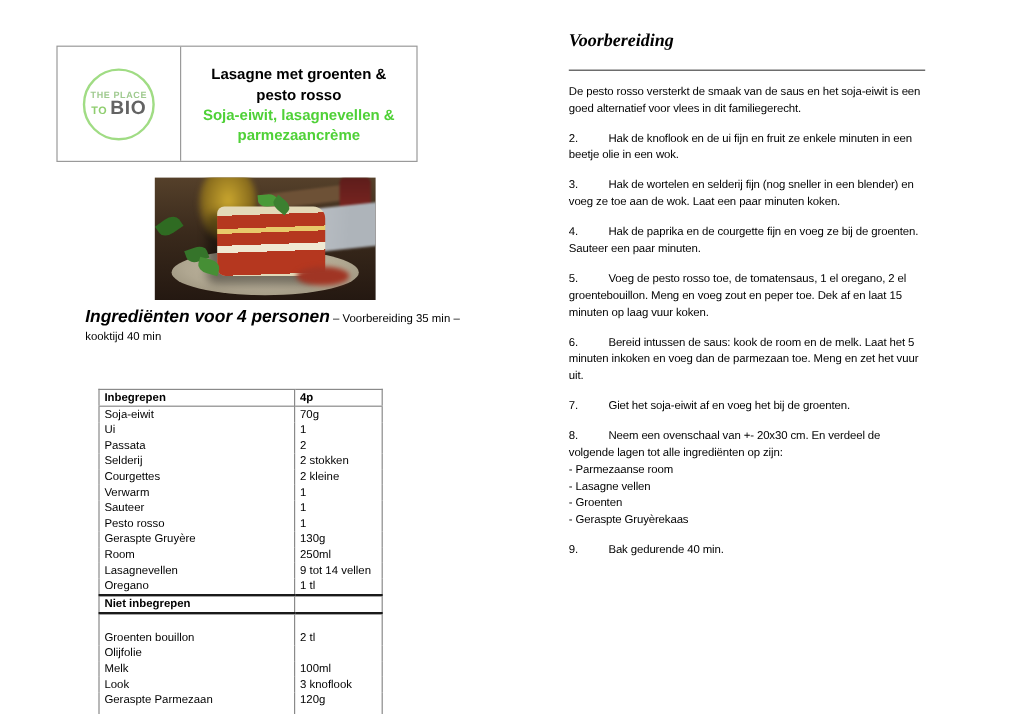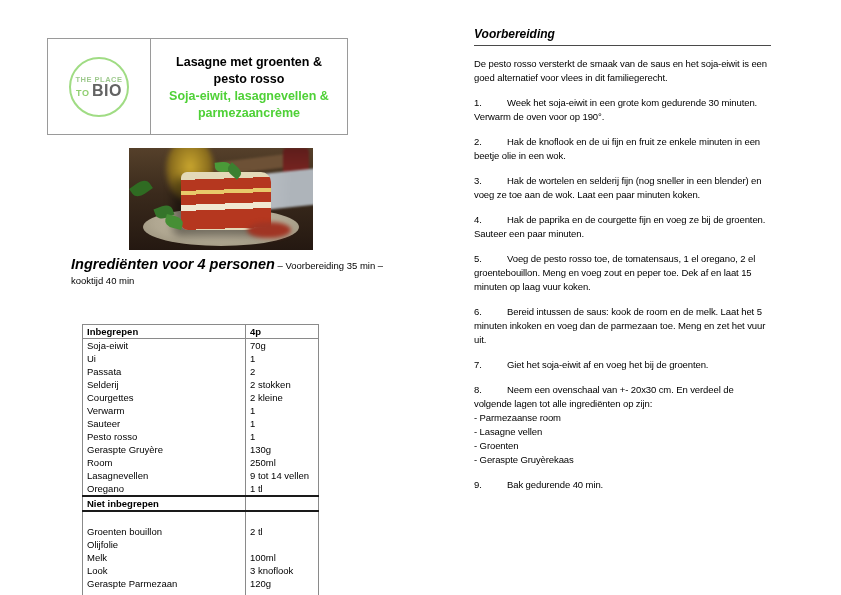--- a/index.html
+++ b/index.html
@@ -63,22 +63,22 @@
                 white-space:nowrap;}
   .ing-table td:first-child{border-right:1px solid #8a8a8a;}
   .ing-table tr.head-row td{font-weight:bold;border-bottom:1px solid #8a8a8a;}
   .ing-table tr.section-row td{font-weight:bold;border-top:2px solid #1a1a1a;
                 border-bottom:2px solid #1a1a1a;}
   .ing-table tr.filler td{height:10px;}
 
   
   .prep{position:absolute;left:474px;top:27px;width:297px;font-size:9.5px;
         line-height:14px;letter-spacing:-0.1px;}
-  .prep-heading{font-style:italic;font-weight:bold;font-size:12px;line-height:15px;
-        letter-spacing:0;padding-bottom:3px;border-bottom:1px solid #4a4a4a;margin-bottom:11px;}
+  .prep-heading{font-style:italic;font-weight:bold;font-size:15px;line-height:15px;
+        letter-spacing:0;padding-bottom:16px;border-bottom:1px solid #4a4a4a;margin-bottom:11px;font-family:Liberation Serif, serif;}
   .intro{margin:0 0 11px 0;}
   .step{margin:0 0 11px 0;}
   .step .num{display:inline-block;width:33px;}
   .sub-line{margin:0;}
 </style>
 </head>
 <body>
 
 <div class="page">
 
@@ -208,23 +208,20 @@
     <td></td>
   </tr>
       </tbody>
   </table>
 
   <div class="prep">
     <div class="prep-heading">Voorbereiding</div>
     <p class="intro">De pesto rosso versterkt de smaak van de saus en het soja-eiwit is een goed alternatief voor vlees in dit familiegerecht.</p>
     <div id="steps-container">
         <div class="step">
-    <span class="num">1.</span><span class="txt">Week het soja-eiwit in een grote kom gedurende 30 minuten. Verwarm de oven voor op 190°.</span>
-  </div>
-        <div class="step">
     <span class="num">2.</span><span class="txt">Hak de knoflook en de ui fijn en fruit ze enkele minuten in een beetje olie in een wok.</span>
   </div>
         <div class="step">
     <span class="num">3.</span><span class="txt">Hak de wortelen en selderij fijn (nog sneller in een blender) en voeg ze toe aan de wok. Laat een paar minuten koken.</span>
   </div>
         <div class="step">
     <span class="num">4.</span><span class="txt">Hak de paprika en de courgette fijn en voeg ze bij de groenten. Sauteer een paar minuten.</span>
   </div>
         <div class="step">
     <span class="num">5.</span><span class="txt">Voeg de pesto rosso toe, de tomatensaus, 1 el oregano, 2 el groentebouillon. Meng en voeg zout en peper toe. Dek af en laat 15 minuten op laag vuur koken.</span>

